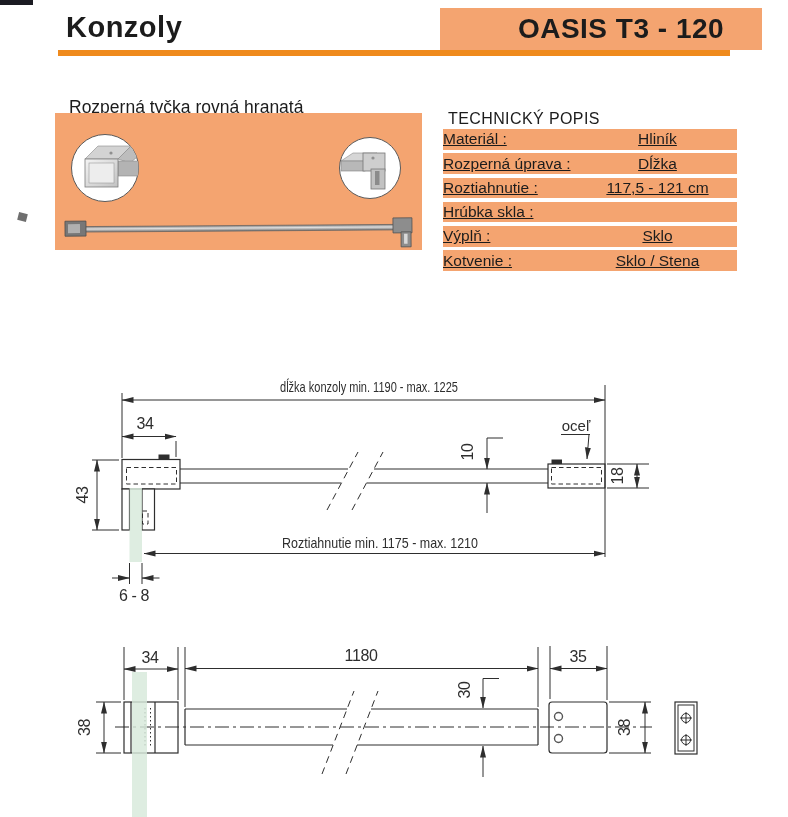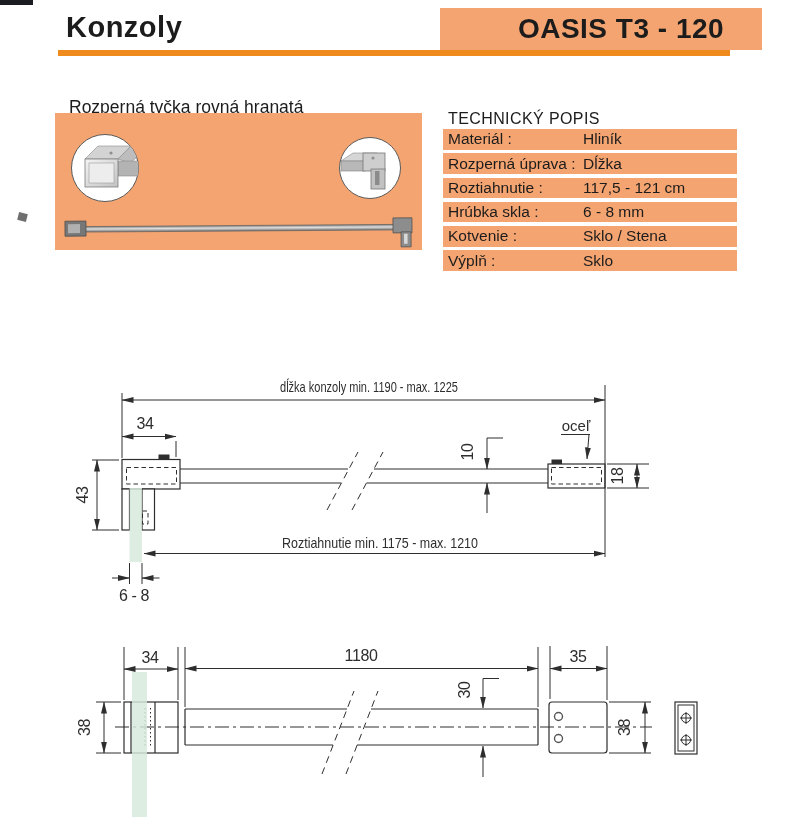--- a/index.html
+++ b/index.html
@@ -26,22 +26,22 @@
   .product-title { position:absolute; left:57px; top:85px; margin:12px; font-size:17.5px; font-weight:normal; }
   .photo-box { position:absolute; left:55px; top:113px; width:367px; height:137px; background:var(--peach,#F4A470); }
   .photo-box svg { display:block; }
 
   .specs { position:absolute; left:443px; top:94px; width:294px; }
   .specs-heading { margin:16px 0 0 5px; font-size:16px; font-weight:normal; letter-spacing:0.4px; height:19px; }
   .spec-row {
     display:flex; align-items:center; height:20.5px; margin-bottom:3.8px;
     background:var(--peach,#F4A470); font-size:15.5px;
   }
-  .spec-label { flex:0 0 135px; padding-left:5px; white-space:nowrap; }
-  .spec-value { flex:1; white-space:nowrap; }
+  .spec-label { flex:0 0 135px; white-space:nowrap;text-decoration:underline; }
+  .spec-value { flex:1; text-align:center; white-space:nowrap;text-decoration:underline; }
 
   .drawing { position:absolute; left:0; top:357px; }
   .part   { fill:#fff; stroke:var(--line,#2e2e2e); stroke-width:1.2; }
   .pline  { fill:none; stroke:var(--line,#2e2e2e); stroke-width:1.2; }
   .dashed { fill:none; stroke:var(--line,#2e2e2e); stroke-width:1; stroke-dasharray:4.5 3; }
   .brk    { fill:none; stroke:var(--line,#2e2e2e); stroke-width:1; stroke-dasharray:7 5; }
   .dotted { fill:none; stroke:var(--line,#2e2e2e); stroke-width:1; stroke-dasharray:1.5 2.5; }
   .cline  { fill:none; stroke:var(--line,#2e2e2e); stroke-width:1; stroke-dasharray:14 4 3 4; }
   .dim    { fill:none; stroke:var(--line,#2e2e2e); stroke-width:1; }
   .glass  { fill:var(--glass,#D7E9DA); opacity:0.82; }
@@ -128,29 +128,28 @@
     <div class="spec-row">
       <span class="spec-label">Rozperná úprava :</span>
       <span class="spec-value">Dĺžka</span>
     </div>
     <div class="spec-row">
       <span class="spec-label">Roztiahnutie :</span>
       <span class="spec-value">117,5 - 121 cm</span>
     </div>
     <div class="spec-row">
       <span class="spec-label">Hrúbka skla :</span>
-      <span class="spec-value">6 - 8 mm</span>
+    </div>
+    <div class="spec-row">
+      <span class="spec-label">Výplň :</span>
+      <span class="spec-value">Sklo</span>
     </div>
     <div class="spec-row">
       <span class="spec-label">Kotvenie :</span>
       <span class="spec-value">Sklo / Stena</span>
-    </div>
-    <div class="spec-row">
-      <span class="spec-label">Výplň :</span>
-      <span class="spec-value">Sklo</span>
     </div>
   </div>
 
   <svg class="drawing" width="788" height="460" viewBox="0 357 788 460">
     <defs>
       <marker id="arr" viewBox="0 0 12 8" refX="11.5" refY="4" markerWidth="12" markerHeight="8" markerUnits="userSpaceOnUse" orient="auto-start-reverse">
         <path d="M0,1 L12,4 L0,7 z" fill="#2e2e2e"></path>
       </marker>
     </defs>
 

